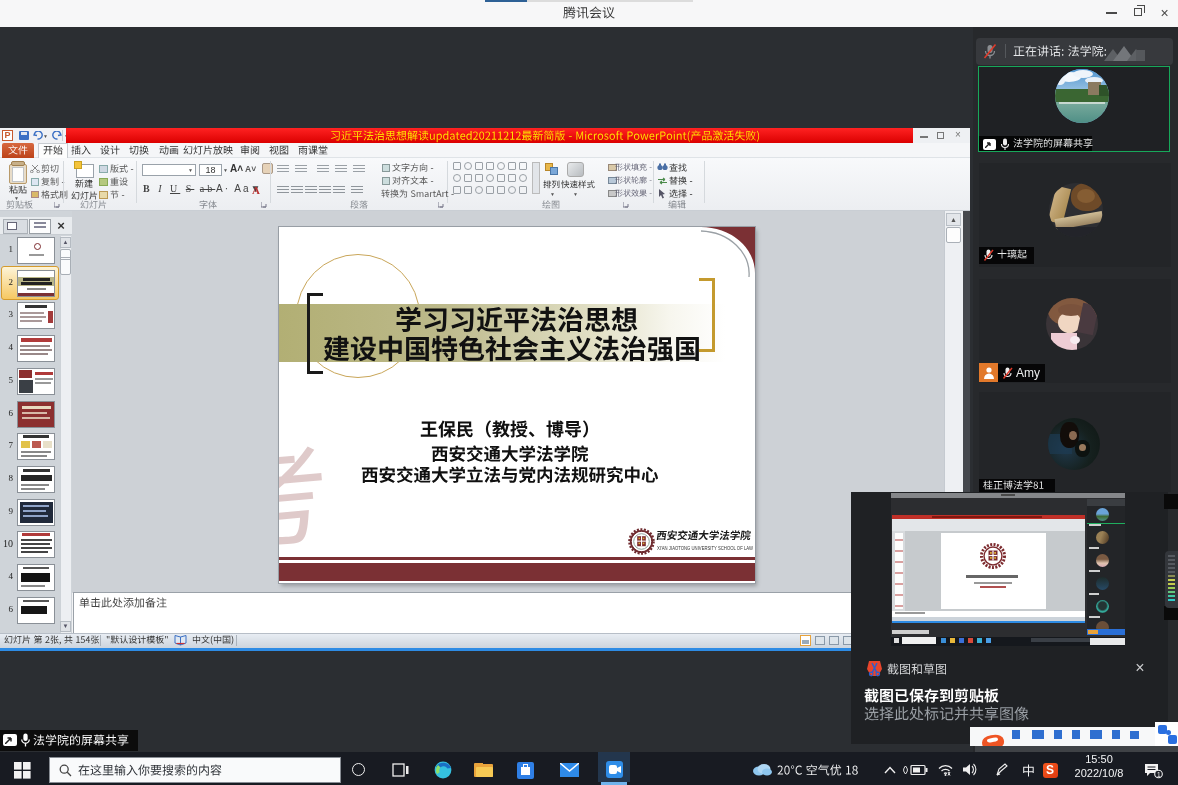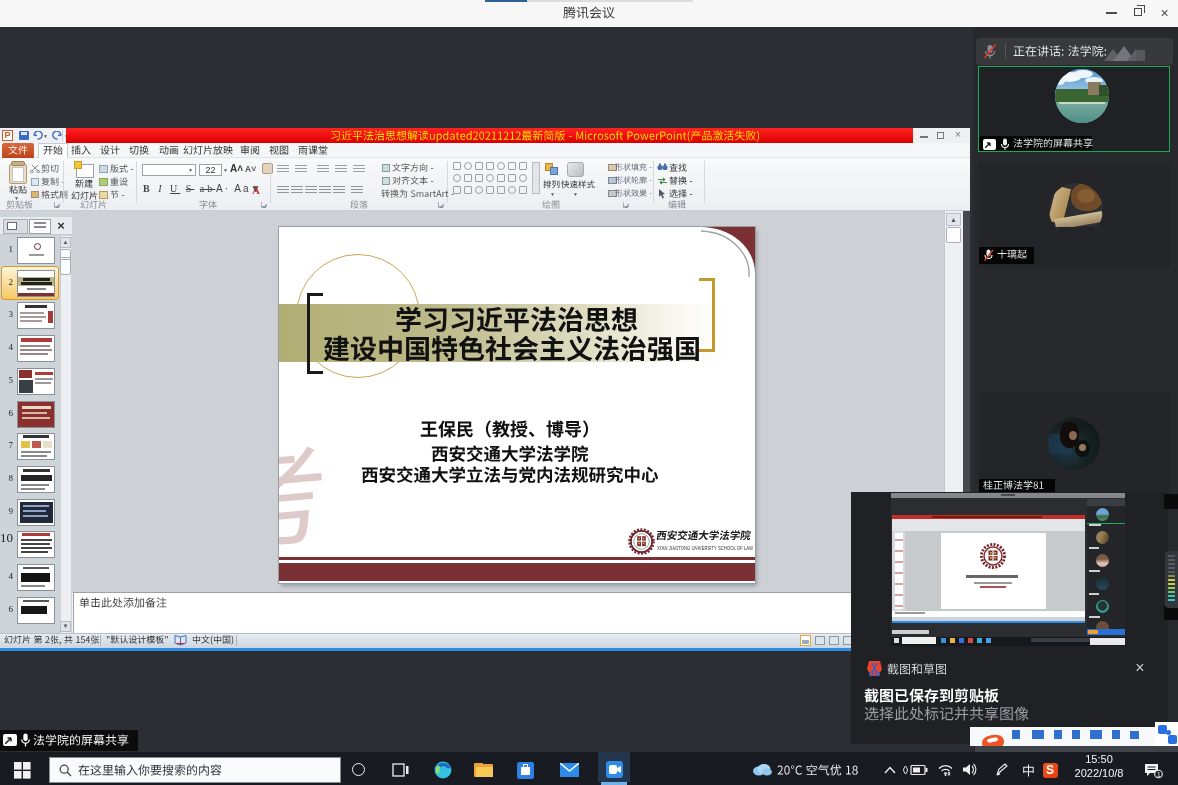--- a/index.html
+++ b/index.html
@@ -120,21 +120,21 @@
  <svg style="position:absolute;left:110.0px;top:19px;" width="20" height="13" viewBox="0 0 20 13">
         <path d="M1.4 3.1V5.9H4.1V6.5H1.1V7.0H4.1V7.8H0.5V8.4H8.5V7.8H4.8V7.0H8.0V6.5H4.8V5.9H7.6V3.1H4.8V2.5H8.5V2.0H4.8V1.3C5.9 1.2 6.8 1.1 7.6 0.9L7.3 0.4C5.8 0.7 3.3 0.8 1.2 0.9C1.3 1.0 1.3 1.3 1.3 1.4C2.2 1.4 3.2 1.4 4.1 1.3V2.0H0.5V2.5H4.1V3.1ZM2.1 4.7H4.1V5.4H2.1ZM4.8 4.7H6.9V5.4H4.8ZM2.1 3.5H4.1V4.2H2.1ZM4.8 3.5H6.9V4.2H4.8Z M10.1 0.9C10.6 1.4 11.2 2.0 11.5 2.3L11.9 1.9C11.6 1.5 11.0 0.9 10.5 0.5ZM9.4 3.2V3.8H10.7V7.1C10.7 7.5 10.4 7.8 10.2 7.9C10.3 8.0 10.5 8.3 10.6 8.5C10.7 8.3 11.0 8.1 12.6 6.9C12.5 6.8 12.4 6.5 12.3 6.3L11.3 7.1V3.2ZM13.4 0.7V1.7C13.4 2.3 13.2 3.1 12.0 3.6C12.2 3.7 12.4 4.0 12.5 4.1C13.8 3.5 14.1 2.5 14.1 1.7V1.3H15.7V2.8C15.7 3.4 15.8 3.7 16.4 3.7C16.5 3.7 16.9 3.7 17.1 3.7C17.3 3.7 17.5 3.7 17.6 3.7C17.5 3.5 17.5 3.2 17.5 3.1C17.4 3.1 17.2 3.1 17.1 3.1C17.0 3.1 16.6 3.1 16.5 3.1C16.3 3.1 16.3 3.0 16.3 2.8V0.7ZM16.2 5.0C15.9 5.7 15.4 6.3 14.8 6.8C14.2 6.3 13.8 5.7 13.4 5.0ZM12.5 4.3V5.0H12.9L12.8 5.0C13.2 5.8 13.7 6.6 14.3 7.1C13.6 7.6 12.9 7.9 12.1 8.1C12.2 8.2 12.3 8.5 12.4 8.6C13.3 8.4 14.1 8.1 14.8 7.6C15.5 8.1 16.3 8.4 17.3 8.7C17.3 8.5 17.5 8.2 17.7 8.1C16.8 7.9 16.0 7.6 15.4 7.1C16.1 6.5 16.7 5.6 17.1 4.5L16.7 4.3L16.6 4.3Z" fill="#555"></path>
       </svg>
  <div class="abs" style="left:99px;top:33px;width:9px;height:8px;background:#e8d9a8;border:1px solid #b95"></div>
  <svg style="position:absolute;left:110.0px;top:32px;" width="16" height="13" viewBox="0 0 16 13">
         <path d="M0.9 3.5V4.2H3.2V8.6H4.0V4.2H6.9V6.5C6.9 6.7 6.9 6.7 6.7 6.7C6.5 6.7 5.9 6.7 5.3 6.7C5.4 6.9 5.5 7.2 5.5 7.4C6.3 7.4 6.9 7.4 7.2 7.3C7.6 7.2 7.6 7.0 7.6 6.6V3.5ZM5.7 0.4V1.4H3.3V0.4H2.6V1.4H0.5V2.0H2.6V3.1H3.3V2.0H5.7V3.1H6.4V2.0H8.5V1.4H6.4V0.4Z M11.9 5.7H14.2V5.1H11.9Z" fill="#555"></path>
       </svg>
  <div class="abs" style="left:136px;top:3px;width:1px;height:42px;background:#d5d9dd"></div>
  <div class="abs" style="left:142px;top:6px;width:54px;height:12px;background:#fff;border:1px solid #9aa2aa"></div>
  <div class="abs" style="left:188px;top:9px;width:6px;height:6px;color:#555;font-size:5px;line-height:6px">▼</div>
- <div class="abs" style="left:199px;top:6px;width:23px;height:12px;background:#fff;border:1px solid #9aa2aa;font-size:9px;line-height:11px;color:#333;text-align:center">22</div>
+ <div class="abs" style="left:199px;top:6px;width:23px;height:12px;background:#fff;border:1px solid #9aa2aa;font-size:9px;line-height:11px;color:#333;text-align:center">18</div>
  <div class="abs" style="left:223px;top:9px;width:6px;height:6px;color:#555;font-size:5px;line-height:6px">▼</div>
  <div class="abs" style="left:230px;top:5px;width:12px;height:12px;color:#333;font-size:10px;font-weight:bold">A˄</div>
  <div class="abs" style="left:245px;top:6px;width:10px;height:11px;color:#555;font-size:8.5px;font-weight:bold">A˅</div>
  <div class="abs" style="left:262px;top:5px;width:11px;height:11px;background:#e6d2b8;border:1px solid #a98;border-radius:2px"></div>
  <div class="abs" style="left:143px;top:25px;width:130px;height:14px;color:#444;font-size:10px;font-family:'Liberation Serif',serif;letter-spacing:3px"><b>B</b> <i>I</i> <u>U</u> <s>S</s> <span style="text-decoration:line-through">ab</span></div>
  <div class="abs" style="left:216px;top:25px;width:60px;height:14px;color:#444;font-size:10px;letter-spacing:2px">A· Aa▼</div>
  <div class="abs" style="left:252px;top:26px;width:12px;height:12px;color:#b33;font-size:11px;font-weight:bold;font-family:'Liberation Serif',serif">A</div>
  <div class="abs" style="left:270px;top:3px;width:1px;height:42px;background:#d5d9dd"></div>
  <div class="abs" style="left:447px;top:3px;width:1px;height:42px;background:#d5d9dd"></div>
  <svg style="position:absolute;left:392.0px;top:5px;" width="43" height="13" viewBox="0 0 43 13">
@@ -334,21 +334,21 @@
         <div class="abs" style="left:3px;top:17px;width:28px;height:2px;background:#888"></div>
         <div class="abs" style="left:3px;top:21px;width:24px;height:2px;background:#888"></div>
       </div>
  <div class="abs" style="left:0;top:295px;width:13px;height:10px;font-size:9px;color:#222;text-align:right;font-family:'Liberation Serif',serif">9</div>
       <div class="abs" style="left:17px;top:288px;width:38px;height:27px;background:#fff;border:1px solid #8a9097;overflow:hidden">
         <div class="abs" style="left:2px;top:2px;width:33px;height:21px;background:#20293a"></div>
         <div class="abs" style="left:5px;top:5px;width:26px;height:2px;background:#8fa3c8"></div>
         <div class="abs" style="left:5px;top:10px;width:23px;height:2px;background:#8fa3c8"></div>
         <div class="abs" style="left:5px;top:15px;width:25px;height:2px;background:#8fa3c8"></div>
       </div>
- <div class="abs" style="left:0;top:319px;width:13px;height:10px;font-size:13px;color:#222;text-align:right;font-family:'Liberation Serif',serif">10</div>
+ <div class="abs" style="left:0;top:327px;width:13px;height:10px;font-size:10px;color:#222;text-align:right;font-family:'Liberation Serif',serif">10</div>
       <div class="abs" style="left:17px;top:320px;width:38px;height:27px;background:#fff;border:1px solid #8a9097;overflow:hidden">
         <div class="abs" style="left:4px;top:1px;width:28px;height:3px;background:#b03a3a"></div>
         <div class="abs" style="left:3px;top:7px;width:31px;height:2px;background:#444"></div>
         <div class="abs" style="left:3px;top:11px;width:29px;height:2px;background:#444"></div>
         <div class="abs" style="left:3px;top:15px;width:31px;height:2px;background:#444"></div>
         <div class="abs" style="left:3px;top:19px;width:27px;height:2px;background:#444"></div>
       </div>
  <div class="abs" style="left:0;top:360px;width:13px;height:10px;font-size:9px;color:#222;text-align:right;font-family:'Liberation Serif',serif">4</div>
       <div class="abs" style="left:17px;top:353px;width:38px;height:27px;background:#fff;border:1px solid #8a9097;overflow:hidden">
         <div class="abs" style="left:5px;top:2px;width:26px;height:2px;background:#555"></div>
@@ -506,20 +506,42 @@
   <svg class="abs" style="left:4px;top:86px" width="11" height="13" viewBox="0 0 10 13">
    <rect x="3" y="0.5" width="4" height="7" rx="2" fill="#eee"></rect>
    <path d="M1.5 6 a3.5 3.5 0 0 0 7 0" fill="none" stroke="#eee" stroke-width="1.1"></path>
    <line x1="1" y1="11.5" x2="9.5" y2="1" stroke="#e03a2a" stroke-width="1.4"></line>
   </svg>
   <svg style="position:absolute;left:18.0px;top:86px;" width="32" height="14" viewBox="0 0 32 14">
         <path d="M4.6 0.4V4.1H0.6V4.9H4.6V9.6H5.4V4.9H9.5V4.1H5.4V0.4Z M15.9 0.5C16.0 0.8 16.1 1.1 16.2 1.3H13.6V2.0H19.5V1.3H17.0C16.8 1.0 16.7 0.7 16.5 0.4ZM15.1 8.5C15.2 8.4 15.5 8.3 17.6 8.0C17.7 8.2 17.8 8.4 17.8 8.5L18.3 8.3C18.2 7.9 17.8 7.2 17.5 6.7L17.0 6.9C17.1 7.1 17.2 7.3 17.4 7.5L15.7 7.7C15.9 7.3 16.2 6.9 16.4 6.5H18.6V8.8C18.6 8.9 18.6 9.0 18.4 9.0C18.3 9.0 17.9 9.0 17.3 9.0C17.4 9.1 17.5 9.4 17.6 9.6C18.2 9.6 18.7 9.5 19.0 9.4C19.2 9.3 19.3 9.2 19.3 8.8V5.8H16.7L16.9 5.1H18.9V2.3H18.2V4.5H14.9V2.3H14.2V5.1H16.2C16.1 5.4 16.1 5.6 16.0 5.8H13.8V9.6H14.5V6.5H15.7C15.5 6.9 15.4 7.1 15.3 7.3C15.2 7.6 15.0 7.8 14.9 7.8C14.9 8.0 15.0 8.3 15.1 8.5ZM17.4 2.2C17.2 2.5 16.9 2.7 16.6 3.0L15.6 2.3L15.2 2.6L16.2 3.3C15.8 3.6 15.4 3.8 15.0 4.0C15.1 4.1 15.3 4.3 15.4 4.4C15.8 4.2 16.2 3.9 16.6 3.6C17.0 3.8 17.4 4.1 17.6 4.3L18.0 4.0C17.8 3.8 17.4 3.5 17.0 3.3C17.4 3.0 17.7 2.7 17.9 2.4ZM10.3 7.6 10.5 8.3C11.4 8.1 12.5 7.8 13.5 7.4L13.4 6.8L12.3 7.1V4.8H13.2V4.1H12.3V1.9H13.4V1.2H10.4V1.9H11.6V4.1H10.5V4.8H11.6V7.3Z M21.0 4.9C21.0 6.7 20.9 8.3 20.3 9.3C20.4 9.4 20.8 9.6 20.9 9.7C21.2 9.1 21.4 8.4 21.5 7.6C22.2 9.0 23.4 9.3 25.6 9.3H29.4C29.5 9.1 29.6 8.8 29.7 8.6C29.1 8.6 26.0 8.6 25.5 8.6C24.6 8.6 23.9 8.6 23.3 8.3V6.3H24.9V5.6H23.3V4.1H25.0V3.5H23.1V2.2H24.8V1.5H23.1V0.4H22.4V1.5H20.7V2.2H22.4V3.5H20.5V4.1H22.6V8.0C22.2 7.6 21.9 7.1 21.6 6.4C21.7 5.9 21.7 5.5 21.7 5.0ZM25.5 3.6V6.9C25.5 7.8 25.8 8.0 26.7 8.0C26.9 8.0 28.2 8.0 28.5 8.0C29.3 8.0 29.5 7.6 29.6 6.2C29.4 6.1 29.1 6.0 29.0 5.9C28.9 7.1 28.8 7.3 28.4 7.3C28.1 7.3 27.0 7.3 26.8 7.3C26.3 7.3 26.2 7.2 26.2 6.9V4.3H28.3V4.6H29.1V0.9H25.4V1.5H28.3V3.6Z" fill="#eceded"></path>
       </svg>
  </div>
 
+ <div class="abs" style="left:6px;top:252px;width:192px;height:104px;background:#232528;overflow:hidden">
+  <div class="abs" style="left:67px;top:19px;width:52px;height:52px;border-radius:50%;overflow:hidden;background:#3a3438">
+   <div class="abs" style="left:2px;top:-4px;width:50px;height:33px;border-radius:48%;background:#82593f"></div>
+   <div class="abs" style="left:12px;top:14px;width:23px;height:21px;border-radius:50%;background:#f0d6c2"></div>
+   <div class="abs" style="left:12px;top:6px;width:26px;height:12px;border-radius:50%;background:#7a523c"></div>
+   <div class="abs" style="left:34px;top:6px;width:16px;height:30px;background:#4a3a40;transform:rotate(12deg)"></div>
+   <div class="abs" style="left:5px;top:35px;width:26px;height:17px;background:#eeccd4"></div>
+   <div class="abs" style="left:24px;top:38px;width:10px;height:8px;border-radius:50%;background:#f8ecf0"></div>
+  </div>
+  <div class="abs" style="left:0;top:84px;width:19px;height:19px;background:#e2792b"></div>
+  <svg class="abs" style="left:4px;top:87px" width="12" height="13" viewBox="0 0 12 13">
+   <circle cx="6" cy="4" r="2.6" fill="#fff"></circle>
+        <path d="M1 13 a5 5.5 0 0 1 10 0 Z" fill="#fff"></path>
+  </svg>
+  <div class="abs" style="left:19px;top:85px;width:47px;height:18px;background:rgba(0,0,0,.82)"></div>
+  <svg class="abs" style="left:23px;top:88px" width="11" height="13" viewBox="0 0 10 13">
+   <rect x="3" y="0.5" width="4" height="7" rx="2" fill="#eee"></rect>
+   <path d="M1.5 6 a3.5 3.5 0 0 0 7 0" fill="none" stroke="#eee" stroke-width="1.1"></path>
+   <line x1="1" y1="11.5" x2="9.5" y2="1" stroke="#e03a2a" stroke-width="1.4"></line>
+  </svg>
+  <div class="abs" style="left:37px;top:87px;width:30px;height:14px;color:#eceded;font-size:12px;line-height:14px">Amy</div>
+ </div>
 
  <div class="abs" style="left:6px;top:365px;width:192px;height:100px;background:#232528;overflow:hidden">
   <div class="abs" style="left:69px;top:26px;width:52px;height:52px;border-radius:50%;overflow:hidden;background:radial-gradient(circle at 35% 60%,#20384a 0%,#15201e 55%,#0e1513 100%)">
    <div class="abs" style="left:-2px;top:16px;width:26px;height:20px;background:#1d3c55;opacity:.65"></div>
    <div class="abs" style="left:12px;top:4px;width:19px;height:26px;border-radius:45%;background:#120d0a"></div>
    <div class="abs" style="left:27px;top:22px;width:15px;height:17px;border-radius:45%;background:#0d1210"></div>
    <div class="abs" style="left:21px;top:13px;width:8px;height:9px;border-radius:50%;background:#8a6a52"></div>
    <div class="abs" style="left:31px;top:26px;width:7px;height:7px;border-radius:50%;background:#9a7a5e"></div>
   </div>
   <div class="abs" style="left:0;top:87px;width:76px;height:13px;background:rgba(0,0,0,.82)"></div>

